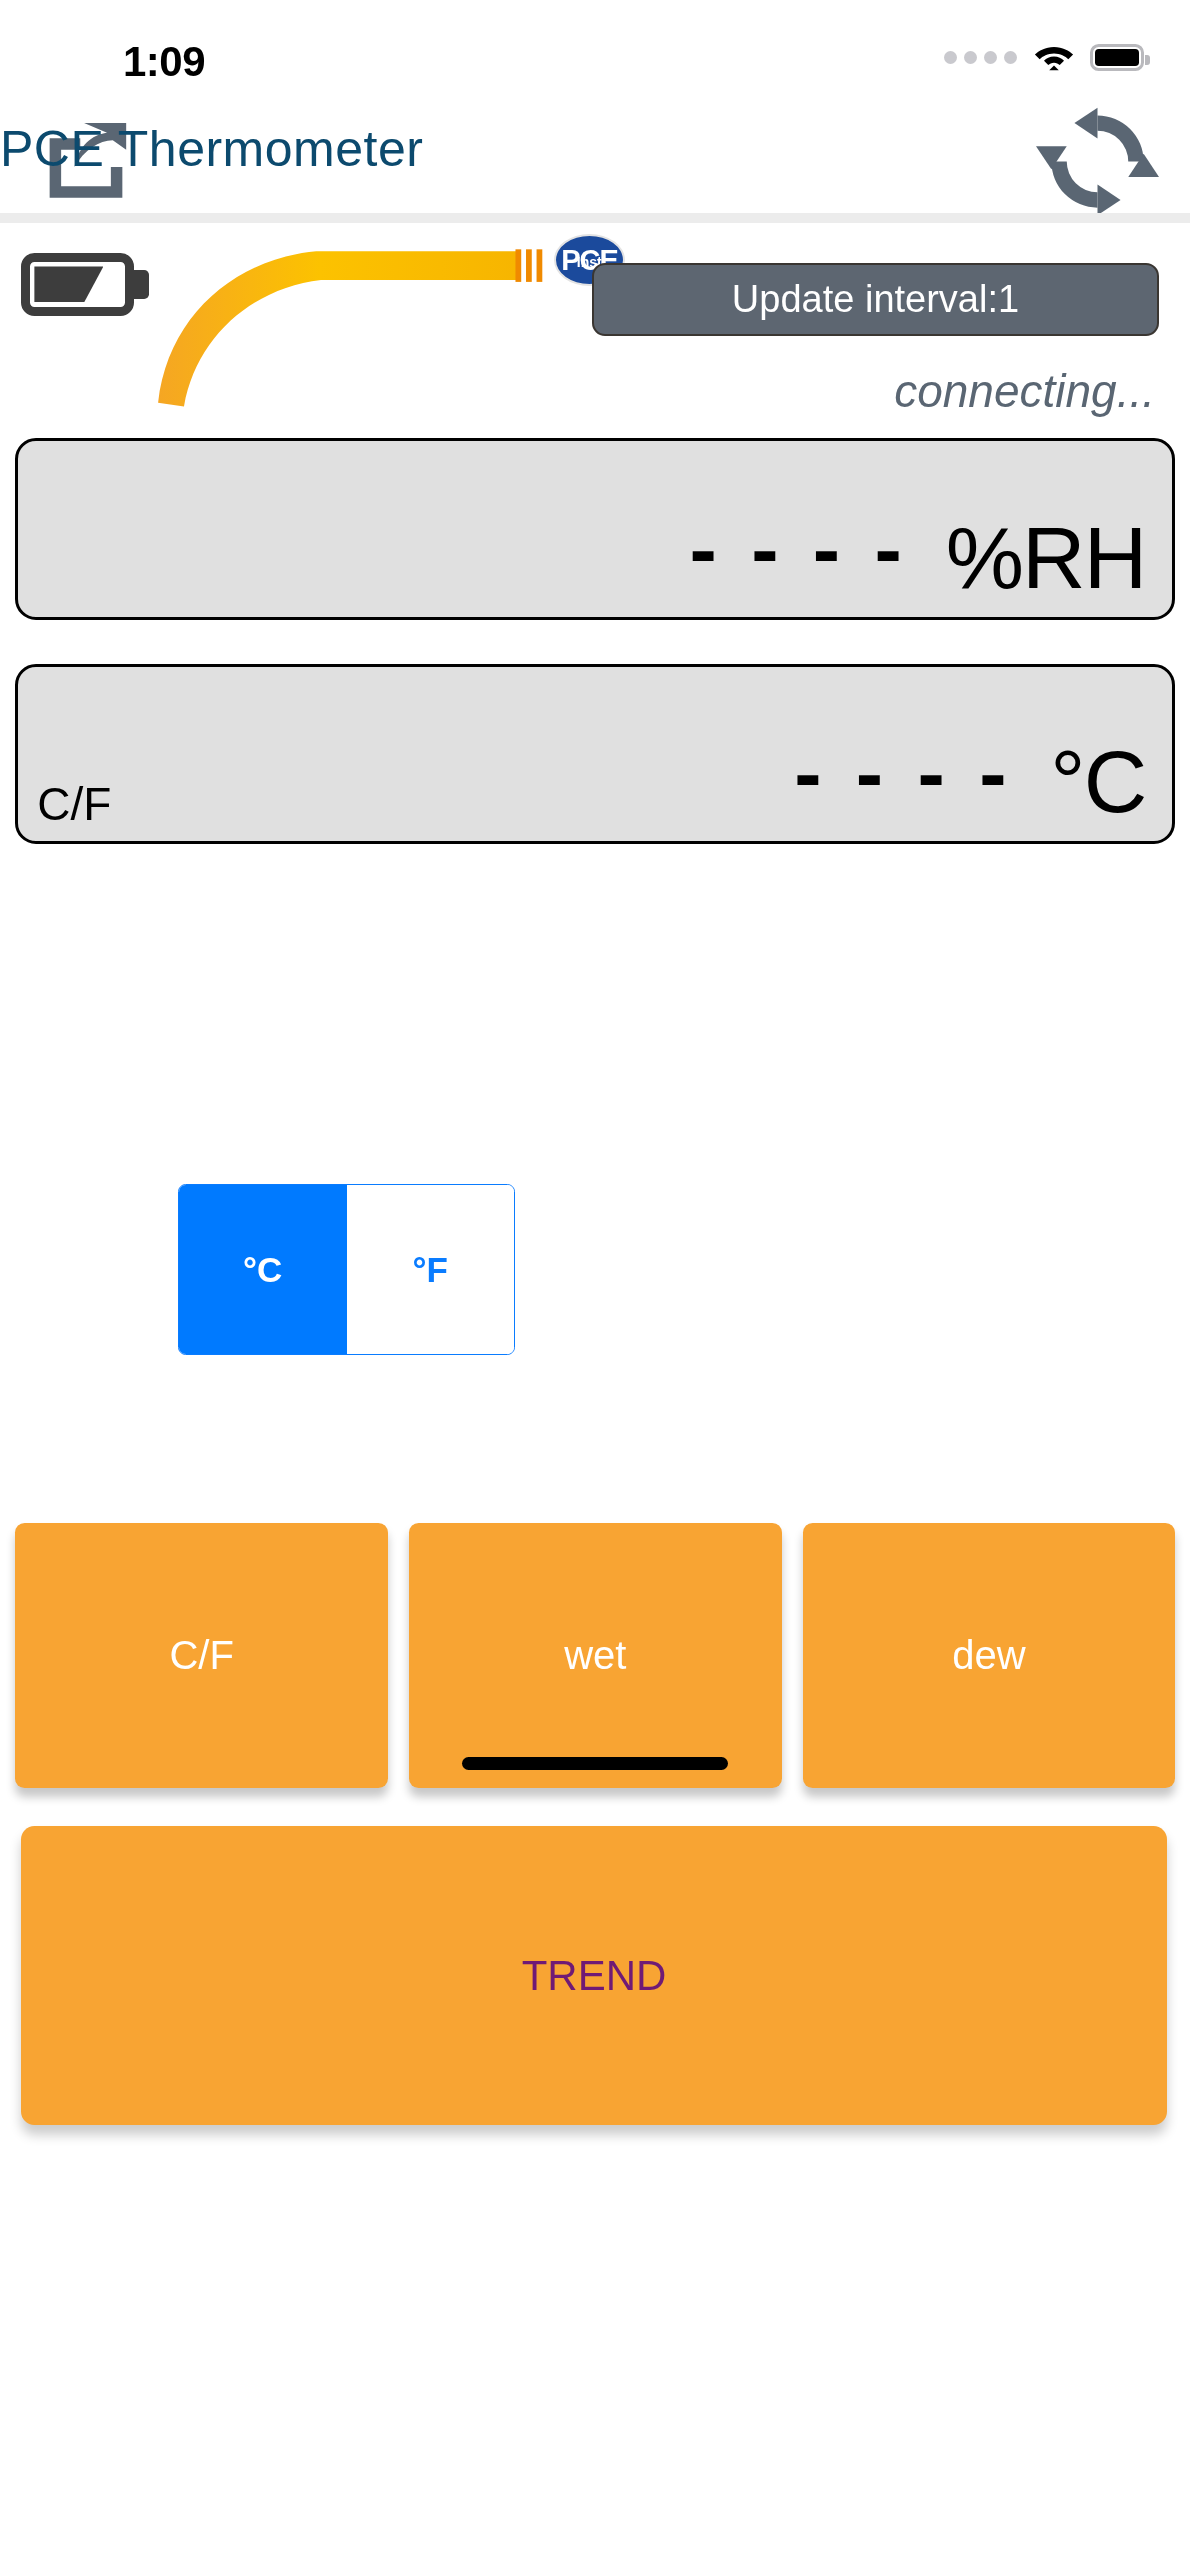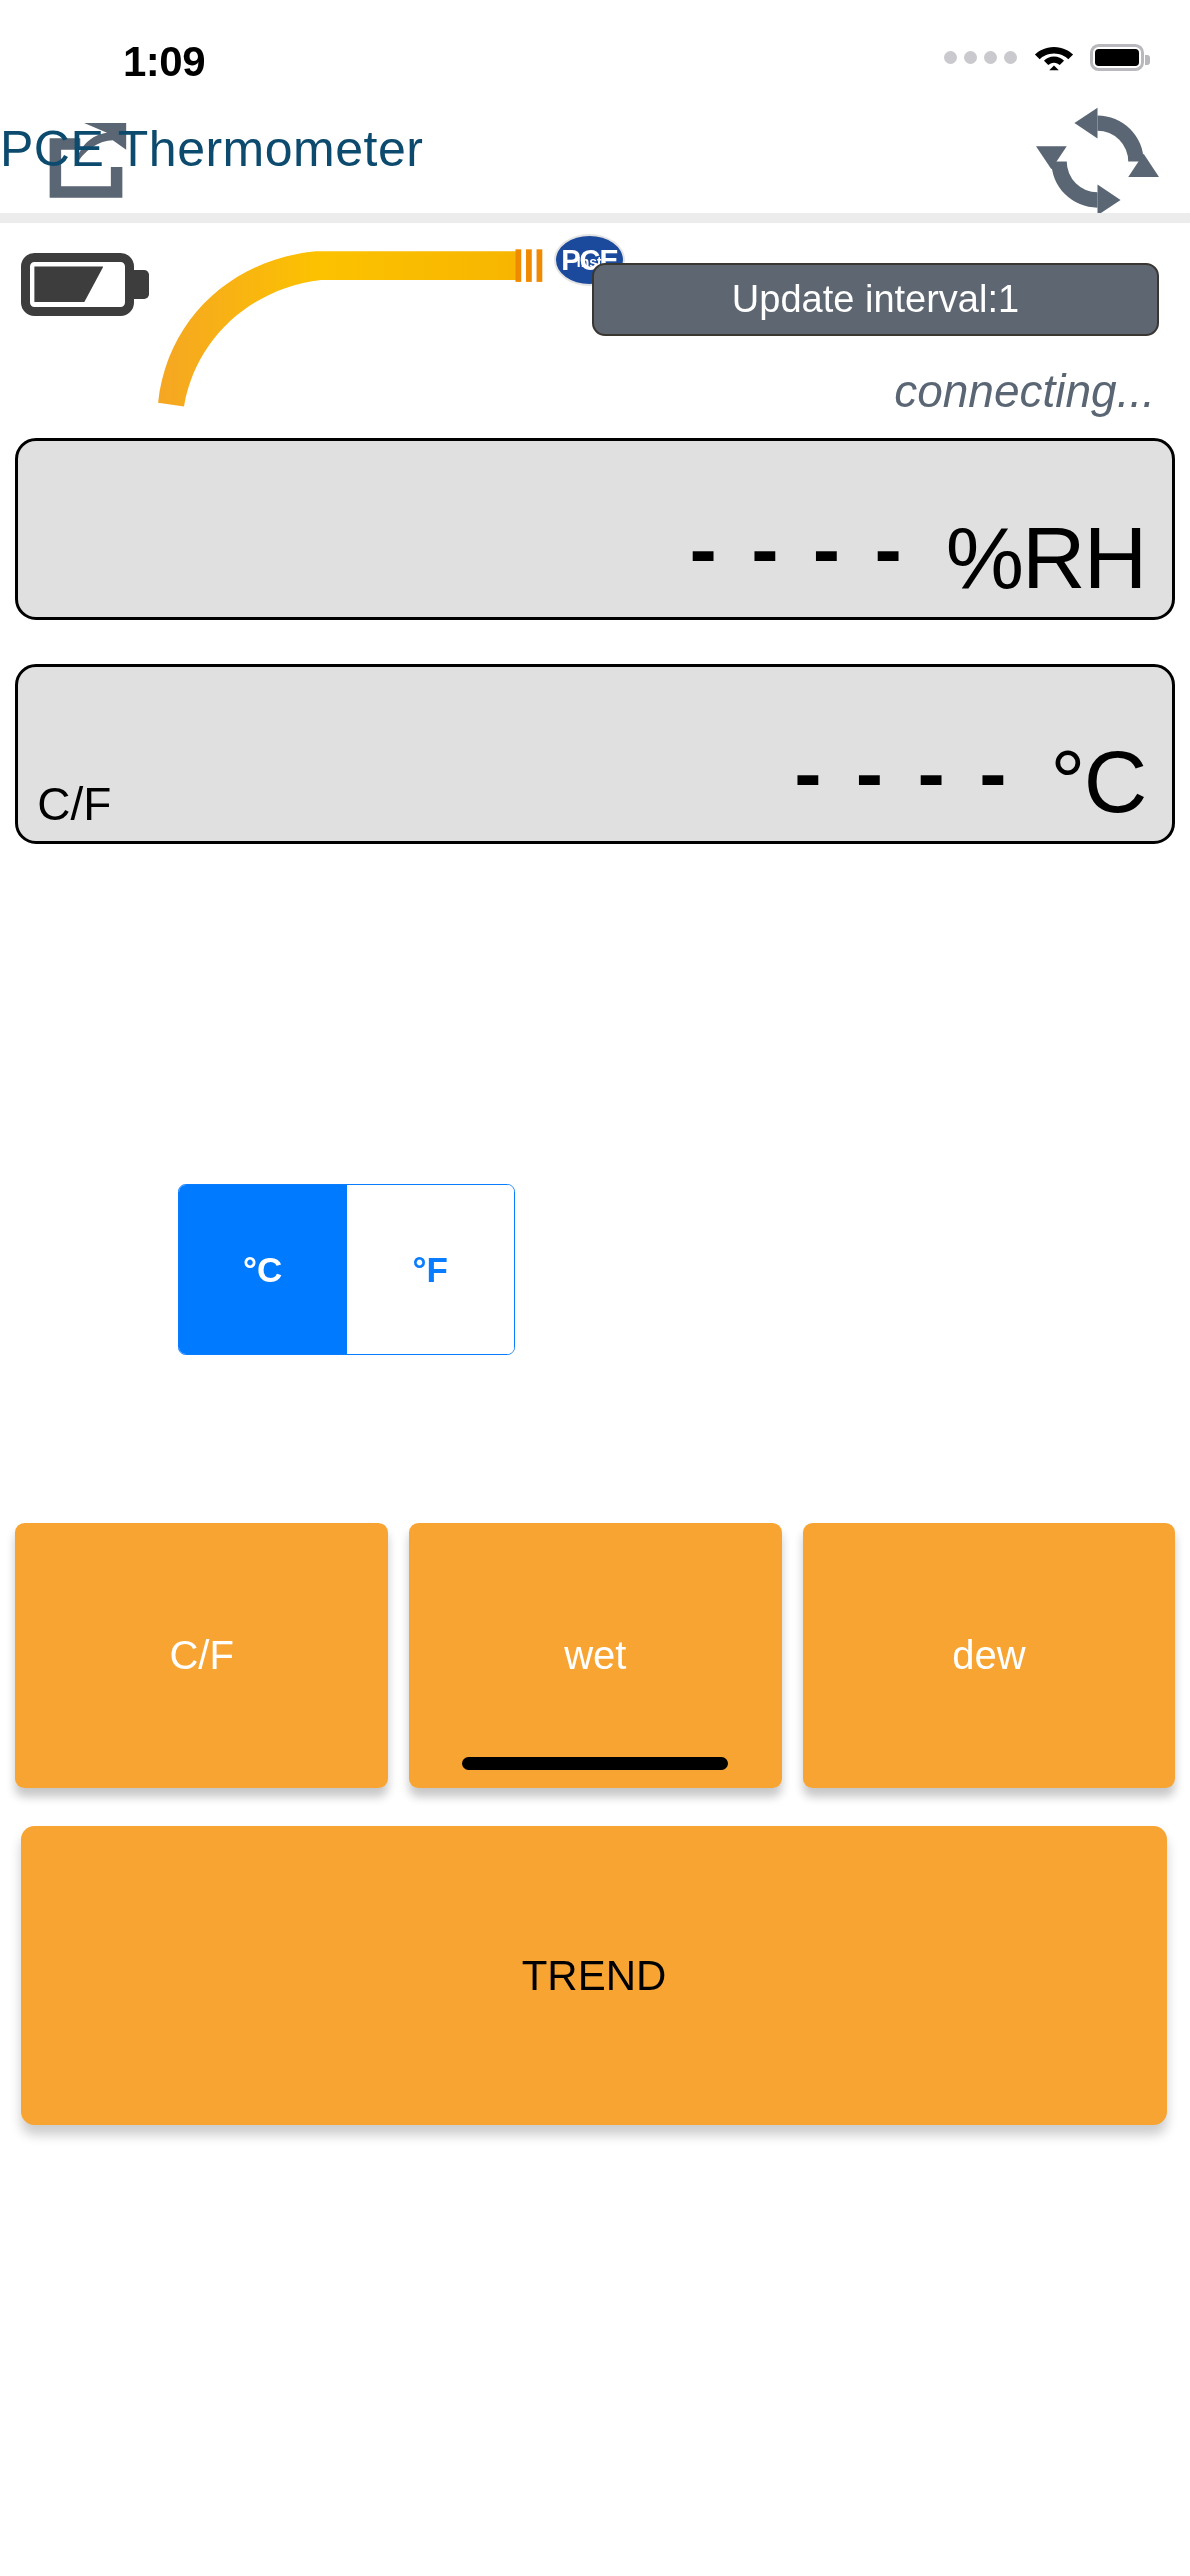--- a/index.html
+++ b/index.html
@@ -291,21 +291,21 @@
   }
   .btn-row .obtn { flex: 1; }
 
   .trend-btn {
     position: absolute;
     left: 21px; top: 1826px;
     width: 1146px; height: 299px;
     background: #f8a433;
     border-radius: 13.4px;
     box-shadow: 0 9.6px 11.5px rgba(0,0,0,0.20);
-    color: #000000;
+    color: #701a75;
     font-size: 42px;
     display: flex;
     align-items: center;
     justify-content: center;
     cursor: pointer;
   }
 
   
   .home-indicator {
     position: absolute;

